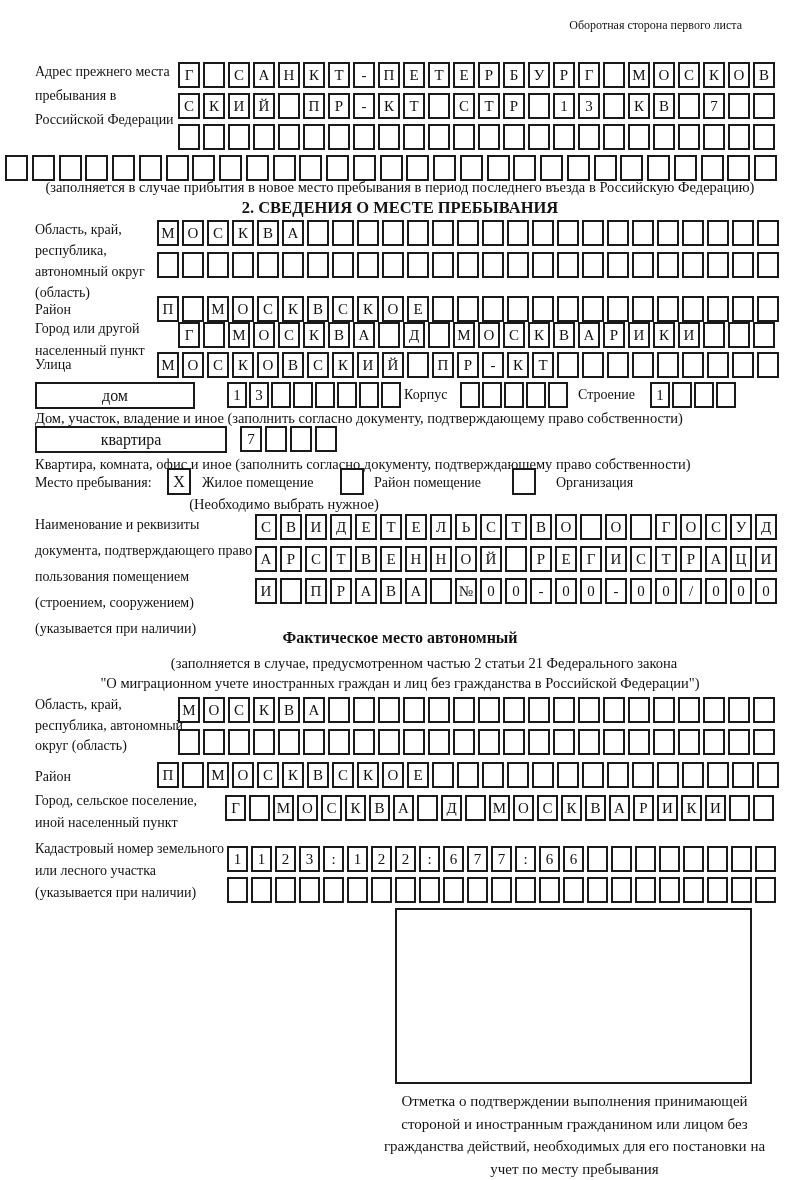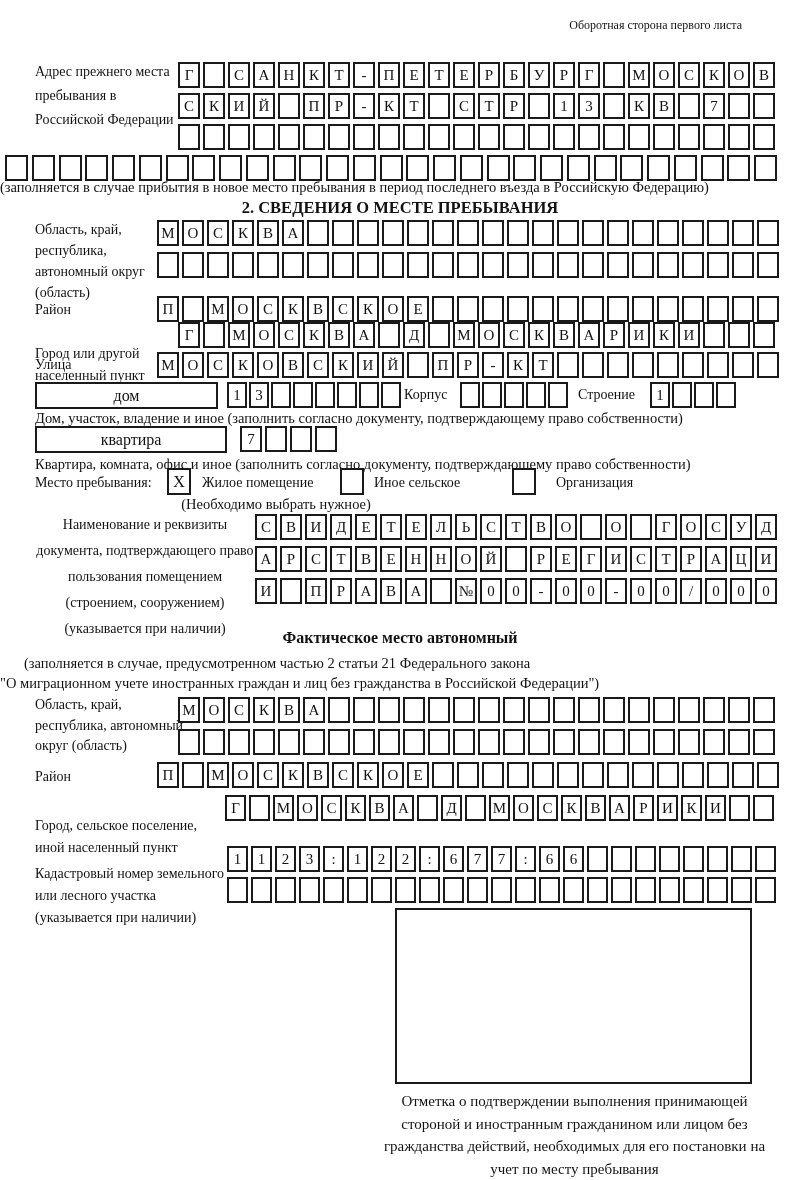--- a/index.html
+++ b/index.html
@@ -13,24 +13,24 @@
     display:flex;align-items:center;justify-content:center;
     font-size:15px;line-height:1;background:#fff;font-family:"Liberation Serif",serif;
   }
   .row-sm{gap:2px;}
   .row-sm .cell{width:20px;}
   .row-md .cell{width:21px;}
   .row-full{justify-content:space-between;gap:0;}
   .row-full .cell{width:23px;}
   .lbl{position:absolute;font-size:14px;line-height:21px;font-family:Liberation Serif, serif;}
   .lh20{line-height:20.5px;}
-  .lh22{line-height:22px;margin-top:25px;}
+  .lh22{line-height:22px;}
   .lh26{line-height:26px;}
   .note{position:absolute;font-size:14.5px;line-height:17px;}
-  .centered{left:0;width:800px;}
+  .centered{left:0;width:800px;text-align:center;}
   .h{position:absolute;left:0;width:800px;text-align:center;font-weight:bold;font-size:16.5px;}
   .namebox{
     position:absolute;border:2px solid #1a1a1a;box-sizing:border-box;height:27px;background:#fff;
     display:flex;align-items:center;justify-content:center;font-size:16px;
   }
   .cbox{
     position:absolute;width:24px;height:27px;border:2px solid #1a1a1a;box-sizing:border-box;background:#fff;
     display:flex;align-items:center;justify-content:center;font-size:16px;
   }
   .bigbox{position:absolute;border:2px solid #1a1a1a;box-sizing:border-box;background:#fff;}
@@ -290,21 +290,21 @@
     <span class="cell"></span>
     <span class="cell"></span>
     <span class="cell"></span>
     <span class="cell"></span>
     <span class="cell"></span>
     <span class="cell"></span>
     <span class="cell"></span>
     <span class="cell"></span>
   </div>
 
-<div class="namebox" style="left:35px;top:382px;width:183px;">дом</div>
+<div class="namebox" style="left:35px;top:382px;width:160px;">дом</div>
 <div class="row row-sm" style="left:227px;top:382px;">
     <span class="cell">1</span>
     <span class="cell">3</span>
     <span class="cell"></span>
     <span class="cell"></span>
     <span class="cell"></span>
     <span class="cell"></span>
     <span class="cell"></span>
     <span class="cell"></span>
   </div>
@@ -331,26 +331,26 @@
     <span class="cell"></span>
     <span class="cell"></span>
     <span class="cell"></span>
   </div>
 <div class="note" style="left:35px;top:456px;">Квартира, комната, офис и иное (заполнить согласно документу, подтверждающему право собственности)</div>
 
 <div class="lbl" style="left:35px;top:472px;">Место пребывания:</div>
 <div class="cbox" style="left:167px;top:468px;">X</div>
 <div class="lbl" style="left:202px;top:472px;">Жилое помещение</div>
 <div class="cbox" style="left:340px;top:468px;"></div>
-<div class="lbl" style="left:374px;top:472px;">Иное сельское</div>
+<div class="lbl" style="left:374px;top:472px;">Район помещение</div>
 <div class="cbox" style="left:512px;top:468px;"></div>
 <div class="lbl" style="left:556px;top:472px;">Организация</div>
-<div class="note" style="left:96px;top:496px;width:360px;text-align:center;">(Необходимо выбрать нужное)</div>
-
-<div class="lbl lh26" style="left:35px;top:512px;width:220px;text-align:center;">Наименование и реквизиты документа, подтверждающего право пользования помещением (строением, сооружением) (указывается при наличии)</div>
+<div class="note" style="left:104px;top:496px;width:360px;text-align:center;">(Необходимо выбрать нужное)</div>
+
+<div class="lbl lh26" style="left:35px;top:512px;width:220px;">Наименование и реквизиты документа, подтверждающего право пользования помещением (строением, сооружением) (указывается при наличии)</div>
 <div class="row" style="left:255px;top:514px;">
     <span class="cell">С</span>
     <span class="cell">В</span>
     <span class="cell">И</span>
     <span class="cell">Д</span>
     <span class="cell">Е</span>
     <span class="cell">Т</span>
     <span class="cell">Е</span>
     <span class="cell">Л</span>
     <span class="cell">Ь</span>

